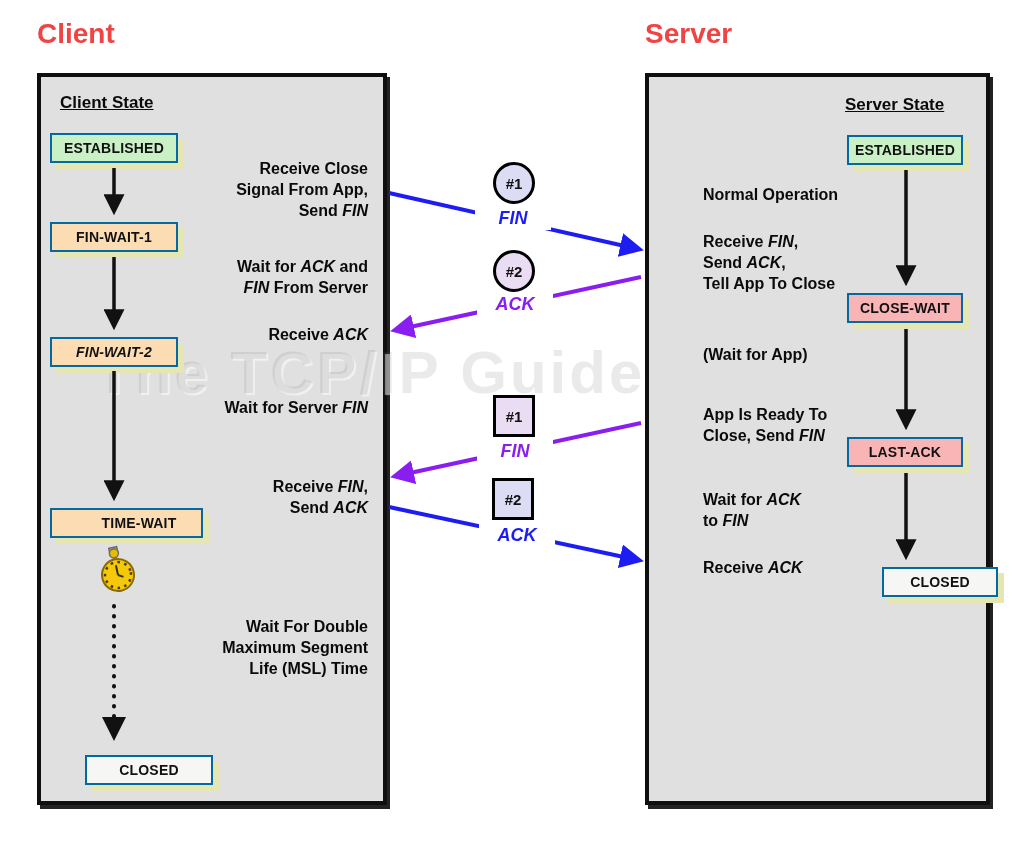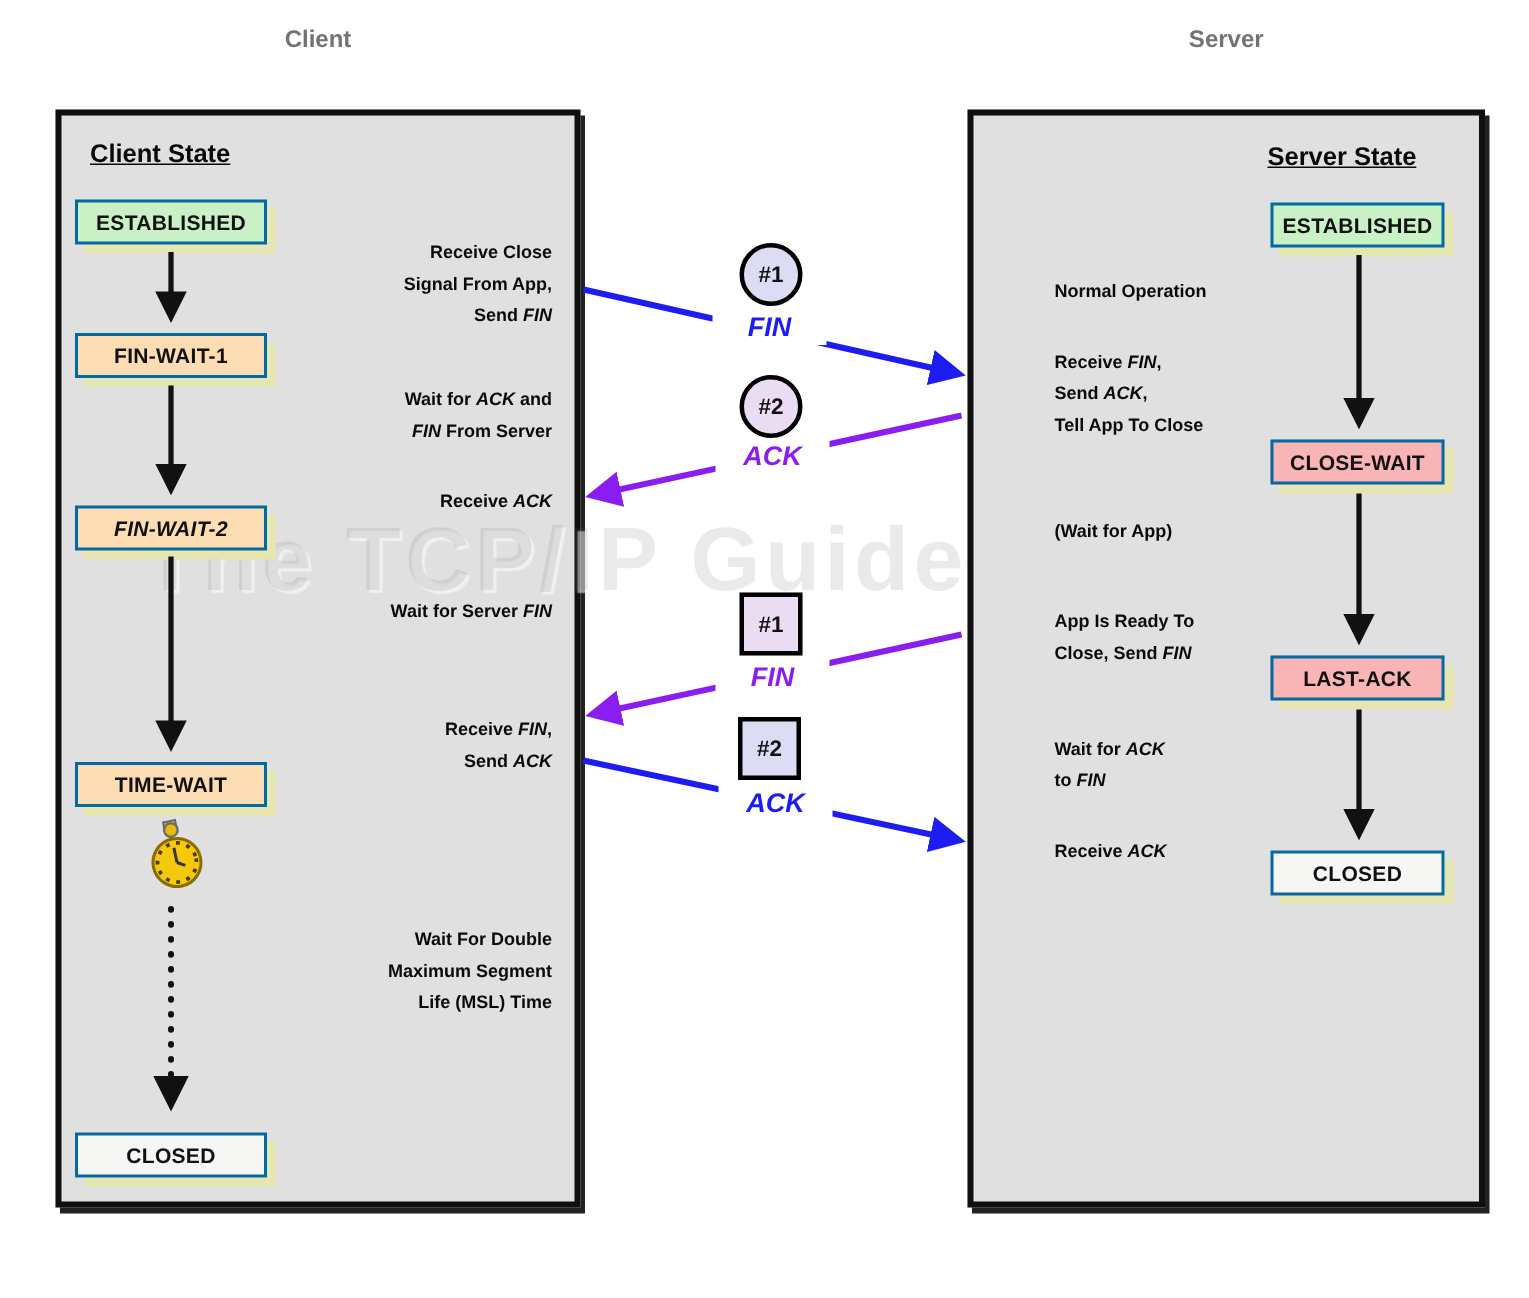--- a/index.html
+++ b/index.html
@@ -20,22 +20,22 @@
   
   .watermark {
     position:absolute; left:95px; top:338px; z-index:1;
     font-size:60px; font-weight:bold; letter-spacing:3px; white-space:nowrap;
     color:rgba(95,95,95,0.13); text-shadow:2px 2px 1px rgba(255,255,255,0.55);
     pointer-events:none;
   }
 
   
   .diagram-title {
-    position:absolute; top:18px; z-index:2; font-size:16px; font-weight:bold;
-    color:#737373; text-align:center;
+    position:absolute; top:18px; z-index:2; font-size:28px; font-weight:bold;
+    color:#ef4444; 
   }
   #client-title { left:37px;  width:350px; }
   #server-title { left:645px; width:345px; }
 
   .state-header {
     position:absolute; z-index:2; font-size:17px; font-weight:bold;
     color:#0a0a0a; text-decoration:underline;
   }
   #client-state-header { left:60px; top:93px; }
   #server-state-header { left:845px; width:127px; top:95px; text-align:left; }
@@ -43,30 +43,30 @@
   
   .state-box {
     position:absolute; z-index:2; height:26px; border:2px solid #0369a1;
     display:flex; align-items:center; justify-content:center;
     font-size:14px; font-weight:bold; color:#111; letter-spacing:0.2px;
     box-shadow:6px 6px 0 var(--box-shadow);
   }
   .client-state { left:50px;  width:124px; }
   .server-state { left:847px; width:112px; }
   .cs0 { top:133px; } .cs1 { top:222px; } .cs2 { top:337px;font-style:italic; }
-  .cs3 { top:508px; } .cs4 { top:755px; }
+  .cs3 { top:508px;padding-left:25px; } .cs4 { top:755px; }
   .ss0 { top:135px; } .ss1 { top:293px; } .ss2 { top:437px; } .ss3 { top:567px; }
   .st-green { background:var(--established-green); }
   .st-peach { background:var(--wait-peach); }
   .st-pink  { background:var(--close-pink); }
-  .st-gray  { background:var(--closed-gray); }
+  .st-gray  { background:var(--closed-gray);margin-left:35px; }
 
   
   .annotation {
-    position:absolute; z-index:2; font-size:12px; font-weight:bold;
+    position:absolute; z-index:2; font-size:16px; font-weight:bold;
     line-height:21px; color:#0a0a0a; white-space:nowrap;
   }
   .ann-right { right:651px; text-align:right; }
   .ann-left  { left:663px;  text-align:left;margin-left:40px; }
   .it { font-style:italic; }
   .ca0 { top:158px; } .ca1 { top:256px; } .ca2 { top:324px; }
   .ca3 { top:397px; } .ca4 { top:476px; } .ca5 { top:616px; }
   .sa0 { top:184px; } .sa1 { top:231px; } .sa2 { top:344px; }
   .sa3 { top:404px; } .sa4 { top:489px; } .sa5 { top:557px; }
 

